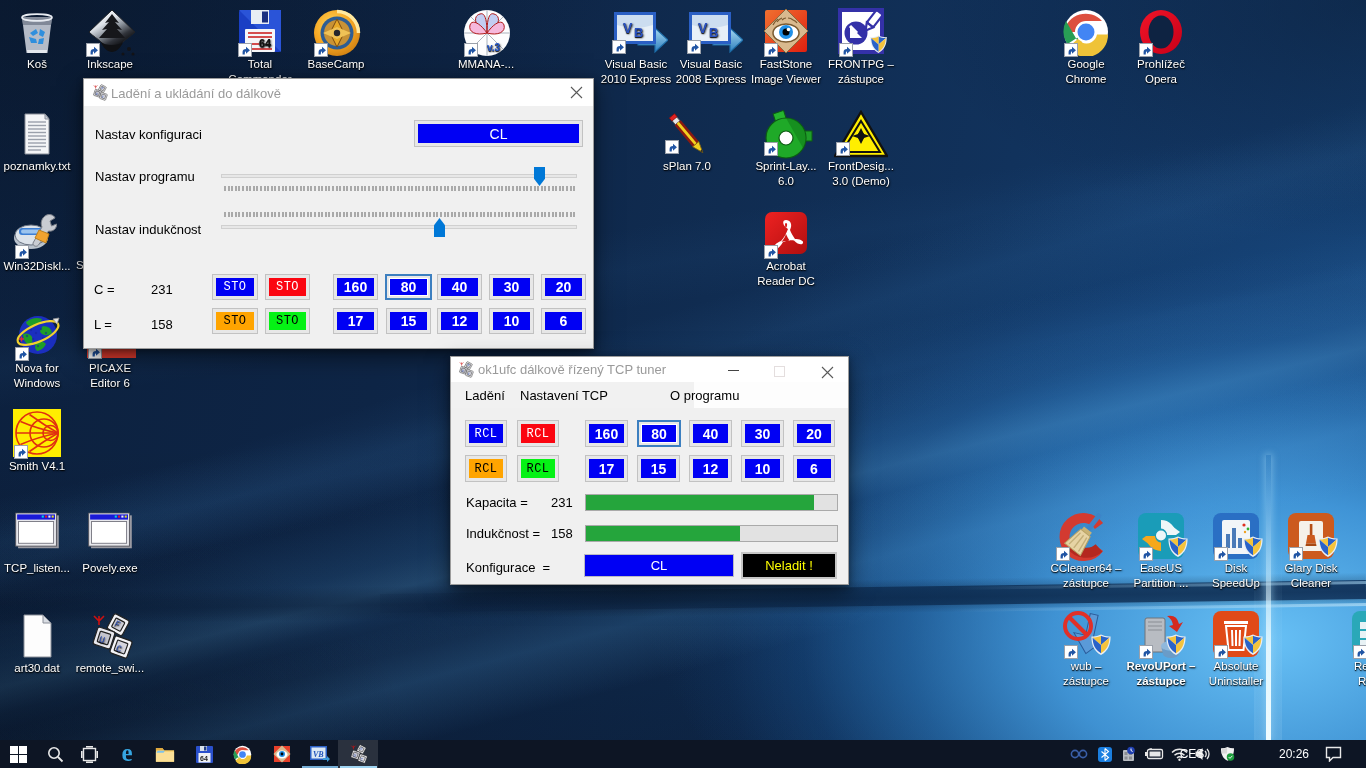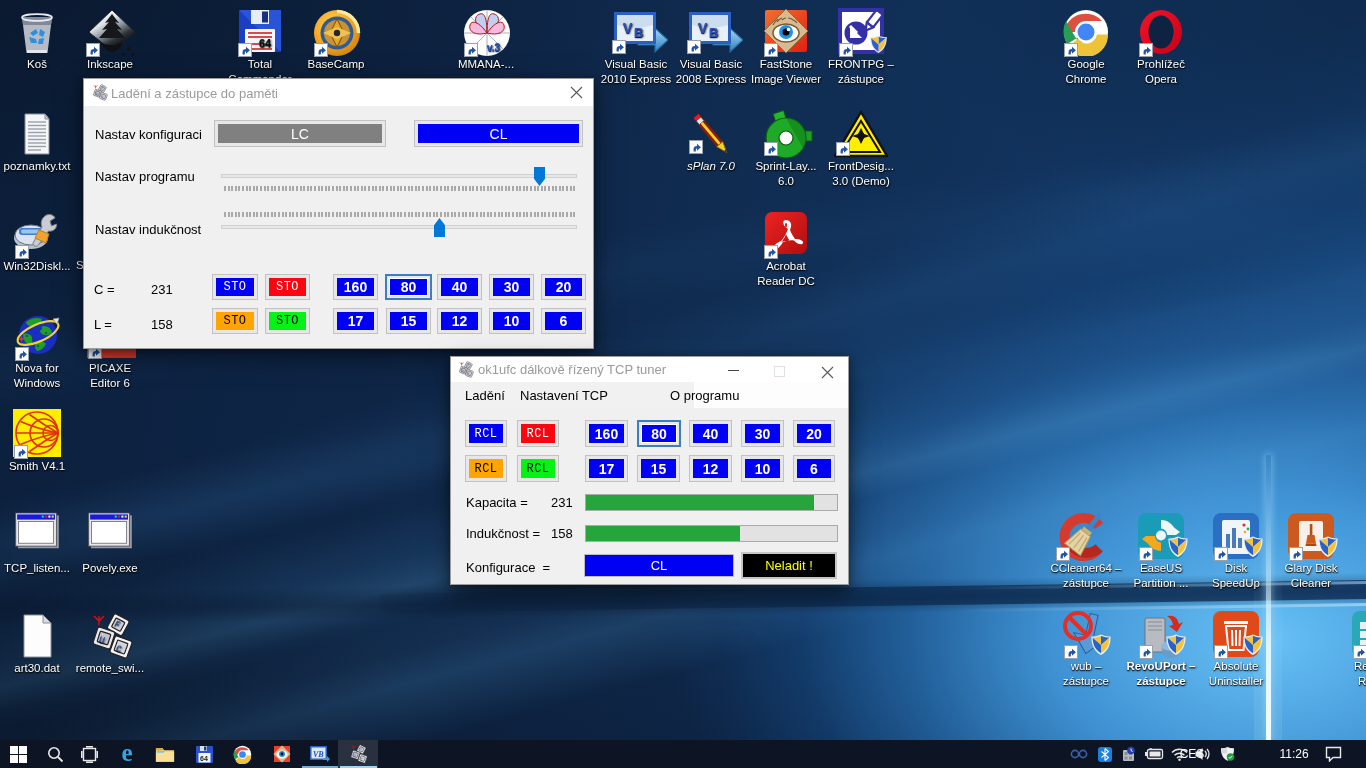--- a/index.html
+++ b/index.html
@@ -468,21 +468,21 @@
   </svg>
   <span class="sc">
           <svg width="12" height="12">
             <use href="#scar"></use>
           </svg>
         </span>
   </div>
   Prohlížeč<br>Opera
 </div>
 
-<div class="cell" style="left:669px; top:110px;font-style:italic;">
+<div class="cell" style="left:645px; top:110px;">
   <div class="ic"><svg width="50" height="50" viewBox="0 0 50 50">
     <g transform="rotate(-40 25 25)">
       <rect x="22" y="2" width="6" height="7" fill="#e8e8e8" stroke="#555" stroke-width="0.8"></rect>
       <rect x="21.6" y="0" width="6.8" height="4" fill="#e02020" stroke="#801010" stroke-width="0.8"></rect>
       <rect x="21" y="9" width="8" height="28" fill="#8a1a10"></rect>
       <rect x="23.6" y="9" width="2.8" height="28" fill="#f2d020"></rect>
       <path d="M21 37 L25 48 L29 37 Z" fill="#f2d020" stroke="#806010" stroke-width="0.8"></path>
       <path d="M24 45 L25 48 L26 45 Z" fill="#222"></path>
     </g>
   </svg>
@@ -721,28 +721,25 @@
   </div>
   Registry<br>Repair
 </div>
 </div>
 <span style="position:absolute; left:76px; top:259px; color:#fff; font-size:11.5px; text-shadow:0 1px 1px rgba(0,0,0,.9);">S</span>
 <div id="w1" class="win" style="left:83px; top:78px; width:511px; height:271px;">
   <div class="tbar" style="height:27px;"></div>
   <span style="position:absolute; left:7px; top:5px;"><svg width="17" height="17" viewBox="0 0 48 48">
         <use href="#keysic"></use>
       </svg></span>
-  <span class="ttext" style="left:27px; top:7px;">Ladění a zástupce do paměti</span>
+  <span class="ttext" style="left:27px; top:7px;">Ladění a ukládání do dálkově</span>
   <span style="position:absolute; right:10px; top:6px;"><svg width="13" height="13" viewBox="0 0 13 13">
         <path d="M1 1 L12 12 M12 1 L1 12" stroke="#5a5a5a" stroke-width="1.1"></path>
       </svg></span>
   <span class="wlab" style="left:11px; top:48px;">Nastav konfiguraci</span>
-  <div class="vbtn" style="left:130px; top:41px; width:172px; height:27px;">
-      <div class="in" style="background:#808080; font-size:14px;">LC</div>
-    </div>
   <div class="vbtn" style="left:330px; top:41px; width:169px; height:27px;">
       <div class="in" style="background:#0000f4; font-size:14px;">CL</div>
     </div>
   <span class="wlab" style="left:11px; top:90px;">Nastav programu</span>
   <div style="position:absolute; left:137px; top:95px; width:356px; height:4px; background:#e7e7e7; border:1px solid #d0d0d0;"></div>
   <div style="position:absolute; left:450px; top:88px; width:11px; height:19px; background:#0078d7; clip-path:polygon(0 0,100% 0,100% 62%,50% 100%,0 62%);"></div>
   <div style="position:absolute; left:140px; top:107px; width:351px; height:5px; background:repeating-linear-gradient(90deg,#a9a9a9 0,#a9a9a9 2px,transparent 2px,transparent 3.6px);"></div>
   <div style="position:absolute; left:140px; top:133px; width:351px; height:5px; background:repeating-linear-gradient(90deg,#a9a9a9 0,#a9a9a9 2px,transparent 2px,transparent 3.6px);"></div>
   <span class="wlab" style="left:11px; top:143px;">Nastav indukčnost</span>
   <div style="position:absolute; left:137px; top:146px; width:356px; height:4px; background:#e7e7e7; border:1px solid #d0d0d0;"></div>
@@ -1004,19 +1001,19 @@
   <div class="tbi" style="left:1214px; width:26px;">
       <svg width="15" height="16" viewBox="0 0 20 20">
     <path d="M10 0.5 C12.8 1.9 15.6 2.4 18.7 2.2 C18.7 9.5 16.7 15.5 10 19 C3.3 15.5 1.3 9.5 1.3 2.2 C4.4 2.4 7.2 1.9 10 0.5 Z" fill="#f2f2f2"></path>
     <path d="M9.4 1.8 L9.4 9.4 L2.2 9.4 C2.4 6.7 2.6 4.4 2.6 3 C5.2 3 7.6 2.6 9.4 1.8 Z" fill="#d8d8d8"></path>
     <path d="M10.6 10.6 L17.4 10.6 C16.4 13.6 14.6 16.2 10.6 18.2 Z" fill="#d8d8d8"></path>
     <circle cx="14" cy="14" r="5" fill="#1e9e3e"></circle>
     <path d="M11.5 14 L13.3 15.8 L16.5 12.4" stroke="#fff" stroke-width="1.2" fill="none"></path>
   </svg>
     </div>
   <div class="tbi" style="left:1176px; width:32px; color:#fff; font-size:12px;">CES</div>
-  <div class="tbi" style="left:1272px; width:44px; color:#fff; font-size:12px;">11:26</div>
+  <div class="tbi" style="left:1272px; width:44px; color:#fff; font-size:12px;">20:26</div>
   <div class="tbi" style="left:1316px; width:34px;">
       <svg width="17" height="16" viewBox="0 0 17 16">
     <path d="M1.5 1.5 L15.5 1.5 L15.5 11.5 L8 11.5 L4.5 15 L4.5 11.5 L1.5 11.5 Z" fill="none" stroke="#e8e8e8" stroke-width="1.4"></path>
   </svg>
     </div>
 </div>
 
 </body></html>

